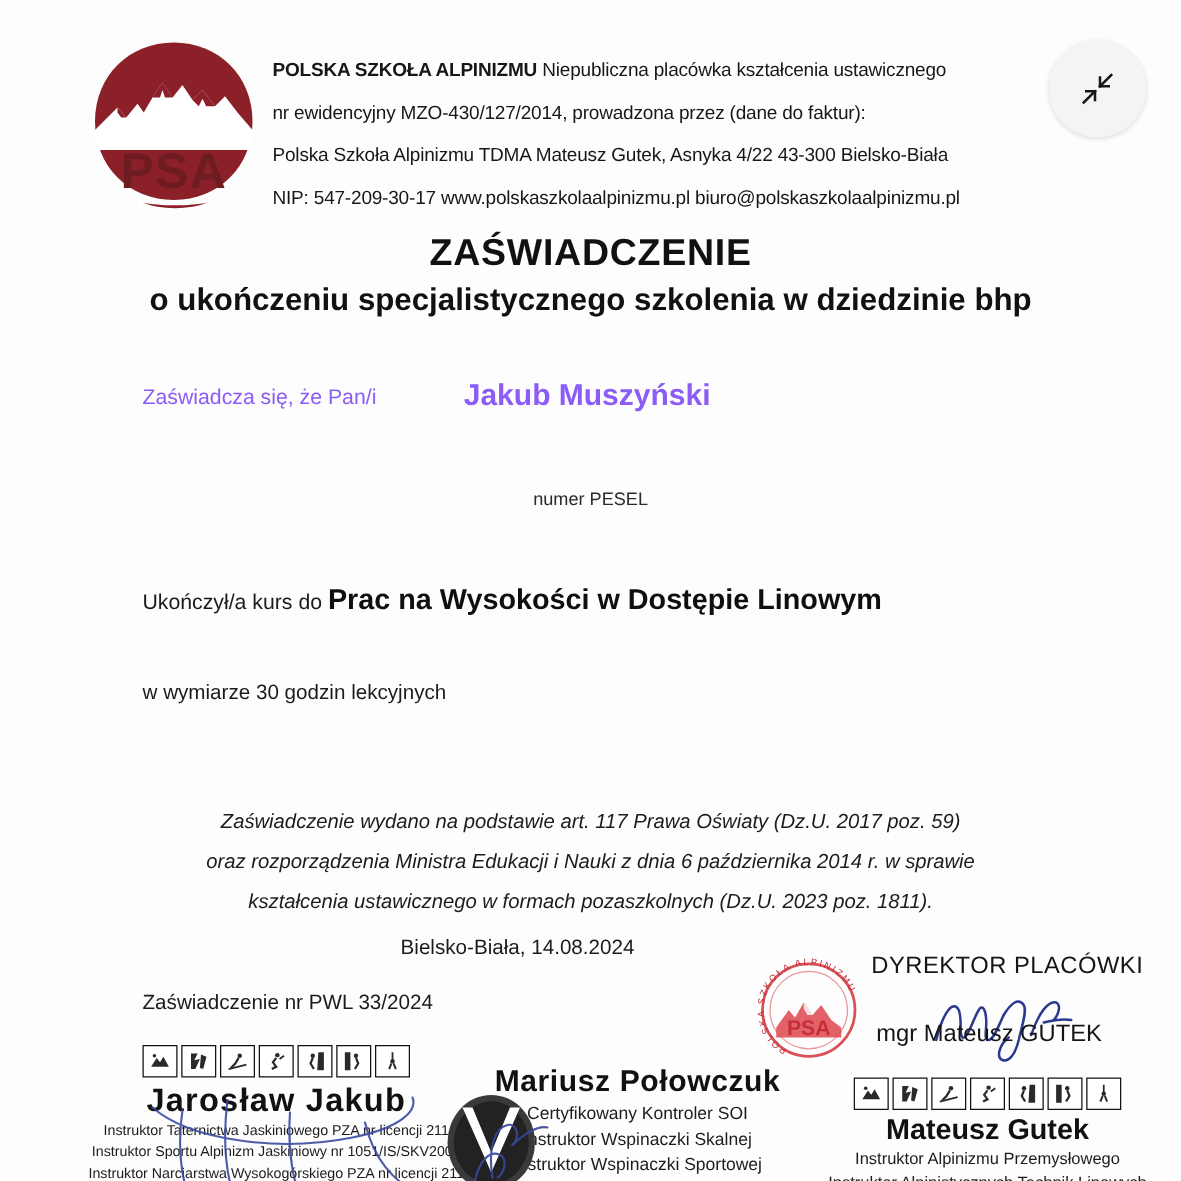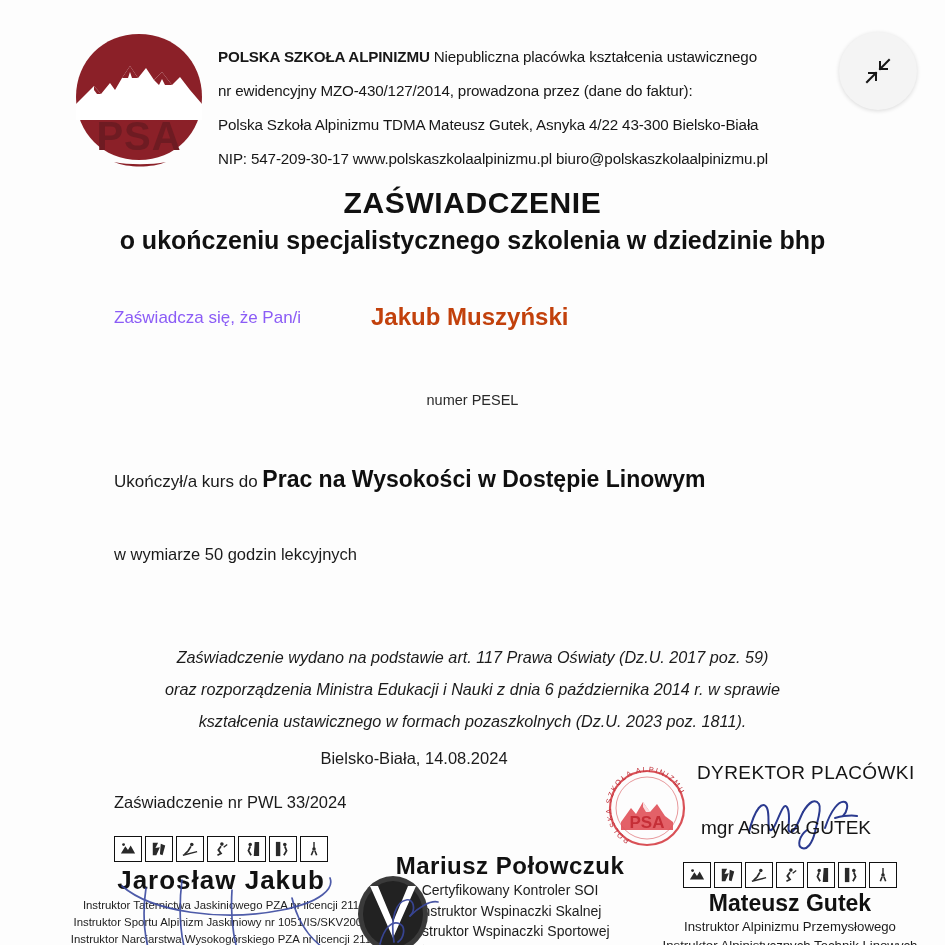--- a/index.html
+++ b/index.html
@@ -93,21 +93,21 @@
     top: 308px;
     font-size: 17px;
     color: #8b5cf6;
   }
   .recipient-name {
     position: absolute;
     left: 371px;
     top: 303px;
     font-size: 24px;
     font-weight: 700;
-    color: #c2410c;
+    color: #8b5cf6;
   }
   .pesel-label {
     position: absolute;
     left: 0;
     top: 392px;
     width: 945px;
     text-align: center;
     font-size: 14.5px;
     color: #2a2a2a;
   }
@@ -316,21 +316,21 @@
   <div class="title-sub">o ukończeniu specjalistycznego szkolenia w dziedzinie bhp</div>
 
   <div class="attest-label">Zaświadcza się, że Pan/i</div>
   <div class="recipient-name">Jakub Muszyński</div>
   <div class="pesel-label">numer PESEL</div>
 
   <div class="course-line">
     <span>Ukończył/a kurs do </span><span class="course-name">Prac na Wysokości w Dostępie Linowym</span>
   </div>
 
-  <div class="hours-line">w wymiarze 50 godzin lekcyjnych</div>
+  <div class="hours-line">w wymiarze 30 godzin lekcyjnych</div>
 
   <div class="legal">
     <div>Zaświadczenie wydano na podstawie art. 117 Prawa Oświaty (Dz.U. 2017 poz. 59)</div>
     <div>oraz rozporządzenia Ministra Edukacji i Nauki z dnia 6 października 2014 r. w sprawie</div>
     <div>kształcenia ustawicznego w formach pozaszkolnych (Dz.U. 2023 poz. 1811).</div>
   </div>
 
   <div class="place-date">Bielsko-Biała, 14.08.2024</div>
   <div class="cert-number">Zaświadczenie nr PWL 33/2024</div>
 
@@ -357,21 +357,21 @@
     <svg class="director-sig" viewBox="0 0 150 72">
       <g fill="none" stroke="#2b3a8f" stroke-width="2" stroke-linecap="round">
         <path d="M12 50 C18 26 26 18 30 26 C33 33 30 46 33 48 C37 50 42 32 46 26 C49 21 52 26 52 36 C52 44 50 50 54 50
                  C58 50 62 38 66 30"></path>
         <path d="M66 30 C72 20 78 16 82 22 C85 27 80 40 78 50 C75 62 70 68 65 66 C60 64 62 54 70 48"></path>
         <path d="M88 46 C94 28 102 18 108 20 C112 22 110 30 106 34"></path>
         <path d="M98 36 C106 34 114 33 120 34"></path>
       </g>
     </svg>
 
-    <div class="director-name">mgr Asnyka GUTEK</div>
+    <div class="director-name">mgr Mateusz GUTEK</div>
   </div>
 
   <div class="sig-block" id="sig-left">
     <div class="sig-icons">
       <div class="sig-icon">
         <svg viewBox="0 0 20 18" width="18" height="16">
             <path d="M2 14 L7 6 L10 10 L13 5 L18 14 Z" fill="#2a2a2a"></path>
             <circle cx="5" cy="4" r="1.6" fill="#2a2a2a"></circle>
           </svg>
       </div>

